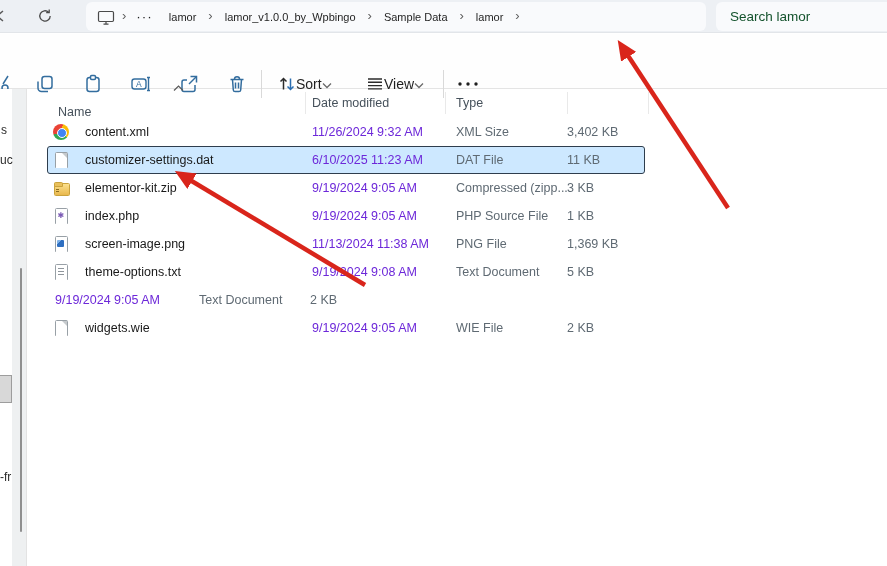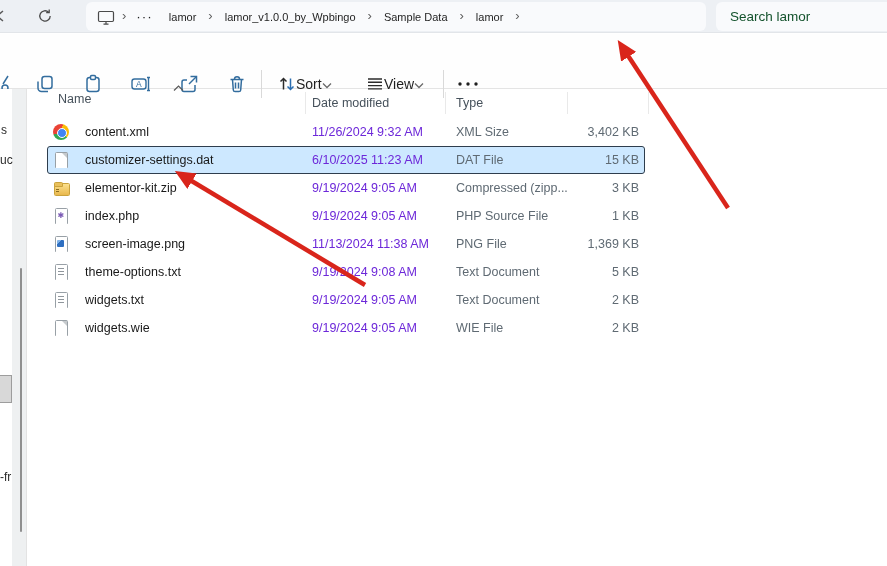--- a/index.html
+++ b/index.html
@@ -24,35 +24,35 @@
   .tb-btn { position:absolute; top:50px; transform:translateY(-50%); width:36px; height:36px; display:flex; align-items:center; justify-content:center; border-radius:4px; cursor:pointer; }
   .tb-sep { position:absolute; top:36px; width:1px; height:28px; background:#d9d9d9; }
   .tb-group { position:absolute; top:50px; transform:translateY(-50%); display:flex; align-items:center; cursor:pointer; border-radius:4px; padding:6px 8px; }
   .tb-label { font-size:14px; color:#1f1f1f; }
   .tb-chevron { display:flex; align-items:center; margin-top:2px; }
   .cut-fragment { position:absolute; left:-10px; top:38px; }
 
   
   .listhead { position:absolute; left:47px; top:90px; width:610px; height:27px; display:flex; font-size:12.5px; color:#46515b; }
   .colsep { position:absolute; top:2px; width:1px; height:22px; background:#e9e9e9; }
-  .h-name { width:258px; padding-left:11px; padding-top:2px; cursor:pointer; position:relative; }
+  .h-name { width:258px; padding-left:11px; padding-top:15px; cursor:pointer; position:relative; }
   .h-date { width:140px; padding-left:7px; padding-top:6px; cursor:pointer; }
   .h-type { width:122px; padding-left:11px; padding-top:6px; cursor:pointer; }
   .h-size { width:82px; padding-left:12px; padding-top:6px; cursor:pointer; }
   .sort-caret { position:absolute; left:126px; top:-5px; }
 
   
   .filelist { position:absolute; left:47px; top:118px; width:600px; }
   .file-row { position:relative; width:598px; height:28px; display:flex; align-items:center; font-size:12.5px; border:1px solid transparent; border-radius:3px; cursor:pointer; }
   .file-row.selected { background:#cde8ff; border-color:#2e3d4d; }
   .cell { white-space:nowrap; overflow:hidden; }
   .c-name { width:257px; display:flex; align-items:center; padding-left:5px; color:#191919; }
   .c-date { width:140px; padding-left:7px; color:#6d28d9; }
   .c-type { width:122px; padding-left:11px; color:#5f6a73; }
-  .c-size { width:72px; text-align:right; color:#5f6a73; }
+  .c-size { width:72px; color:#5f6a73; }
   .fname { margin-left:16px; }
 
   
   .ficon { position:relative; width:16px; height:16px; flex:0 0 16px; display:inline-block; }
   .icon-file::before, .icon-txt::before, .icon-png::before, .icon-php::before {
     content:""; position:absolute; left:2px; top:0px; width:11px; height:15px; background:#fff;
     border:1px solid #98a0a6; border-radius:1.5px;
   }
   .icon-file::after { content:""; position:absolute; right:2px; top:0px; border:3px solid #98a0a6;
     border-left-color:transparent; border-bottom-color:transparent; opacity:.55; }
@@ -229,21 +229,21 @@
       <span class="cell c-type">XML Size</span>
       <span class="cell c-size">3,402 KB</span>
     </div>
       <div class="file-row selected">
       <span class="cell c-name">
         <span class="ficon icon-file"></span>
         <span class="fname">customizer-settings.dat</span>
       </span>
       <span class="cell c-date">6/10/2025 11:23 AM</span>
       <span class="cell c-type">DAT File</span>
-      <span class="cell c-size">15 KB</span>
+      <span class="cell c-size">11 KB</span>
     </div>
       <div class="file-row">
       <span class="cell c-name">
         <span class="ficon icon-zip">
             <span class="zip-teeth"></span>
           </span>
         <span class="fname">elementor-kit.zip</span>
       </span>
       <span class="cell c-date">9/19/2024 9:05 AM</span>
       <span class="cell c-type">Compressed (zipp...</span>
@@ -270,24 +270,20 @@
       <div class="file-row">
       <span class="cell c-name">
         <span class="ficon icon-txt"></span>
         <span class="fname">theme-options.txt</span>
       </span>
       <span class="cell c-date">9/19/2024 9:08 AM</span>
       <span class="cell c-type">Text Document</span>
       <span class="cell c-size">5 KB</span>
     </div>
       <div class="file-row">
-      <span class="cell c-name">
-        <span class="ficon icon-txt"></span>
-        <span class="fname">widgets.txt</span>
-      </span>
       <span class="cell c-date">9/19/2024 9:05 AM</span>
       <span class="cell c-type">Text Document</span>
       <span class="cell c-size">2 KB</span>
     </div>
       <div class="file-row">
       <span class="cell c-name">
         <span class="ficon icon-file"></span>
         <span class="fname">widgets.wie</span>
       </span>
       <span class="cell c-date">9/19/2024 9:05 AM</span>

